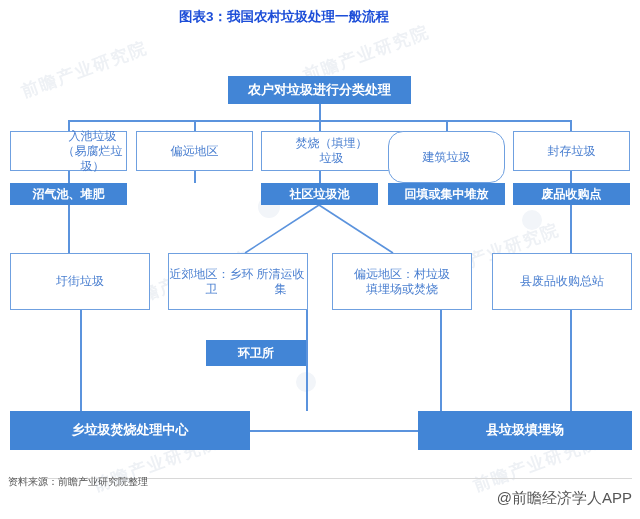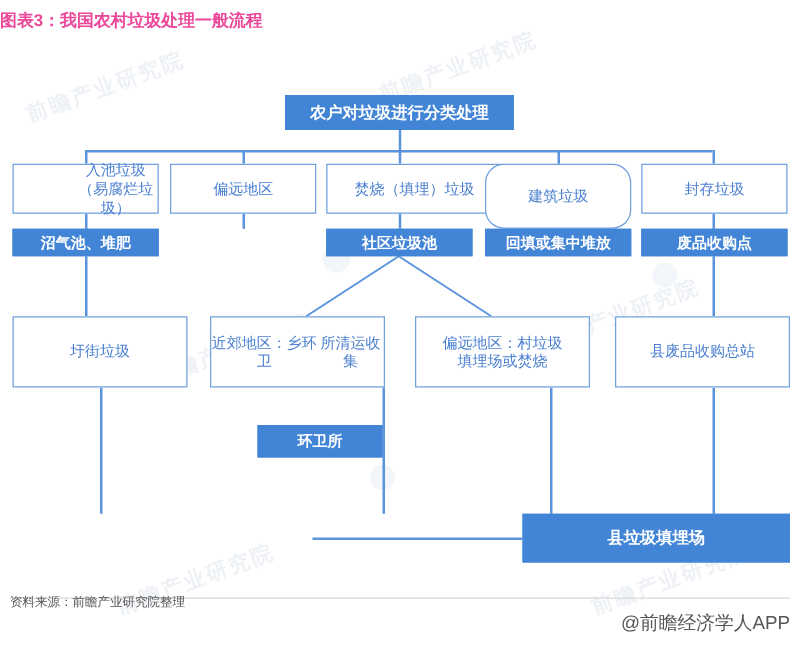--- a/index.html
+++ b/index.html
@@ -37,24 +37,24 @@
     border-radius: 50%;
     background: #f2f5f9;
     z-index: 0;
   }
   
   .title {
     position: absolute;
     top: 8px;
     left: 0;
     width: 568px;
-    text-align: left;
+    text-align: center;
     font-size: 13.5px;
     font-weight: bold;
-    color: #ec4899;
+    color: #1d4ed8;
     z-index: 5;
   }
   
   .node {
     position: absolute;
     box-sizing: border-box;
     display: flex;
     align-items: center;
     justify-content: center;
     text-align: center;
@@ -172,21 +172,21 @@
     <line x1="319" y1="205" x2="393" y2="253" stroke="#5b93dd" stroke-width="1.6"></line>
   </svg>
 
   <div class="node node-fill node-big" style="left:228px; top:76px; width:183px; height:28px;">农户对垃圾进行分类处理</div>
 
   <div class="node node-outline" style="left:10px; top:131px; width:117px; height:40px; flex-direction:column;padding-left:48px;">
     <span>入池垃圾</span>
     <span>（易腐烂垃圾）</span>
   </div>
   <div class="node node-outline" style="left:136px; top:131px; width:117px; height:40px;">偏远地区</div>
-  <div class="node node-outline" style="left:261px; top:131px; width:141px; height:40px; flex-direction:row;">
+  <div class="node node-outline" style="left:261px; top:131px; width:141px; height:40px; flex-direction:column;">
     <span>焚烧（填埋）</span>
     <span>垃圾</span>
   </div>
   <div class="node node-outline" style="left:388px; top:131px; width:117px; height:52px;border-radius:15px;">建筑垃圾</div>
   <div class="node node-outline" style="left:513px; top:131px; width:117px; height:40px;">封存垃圾</div>
 
   <div class="node node-fill" style="left:10px; top:183px; width:117px; height:22px;">沼气池、堆肥</div>
   <div class="node node-fill" style="left:261px; top:183px; width:117px; height:22px;">社区垃圾池</div>
   <div class="node node-fill" style="left:388px; top:183px; width:117px; height:22px;">回填或集中堆放</div>
   <div class="node node-fill" style="left:513px; top:183px; width:117px; height:22px;">废品收购点</div>
@@ -197,19 +197,20 @@
     <span>所清运收集</span>
   </div>
   <div class="node node-outline" style="left:332px; top:253px; width:140px; height:57px; flex-direction:column;">
     <span>偏远地区：村垃圾</span>
     <span>填埋场或焚烧</span>
   </div>
   <div class="node node-outline" style="left:492px; top:253px; width:140px; height:57px;">县废品收购总站</div>
 
   <div class="node node-fill" style="left:206px; top:340px; width:100px; height:26px;">环卫所</div>
 
+  <div class="node node-fill node-big" style="left:10px; top:411px; width:240px; height:39px;">乡垃圾焚烧处理中心</div>
   <div class="node node-fill node-big" style="left:418px; top:411px; width:214px; height:39px;">县垃圾填埋场</div>
 
   <div class="footer-rule"></div>
   <div class="footer-left">资料来源：前瞻产业研究院整理</div>
   <div class="footer-right">@前瞻经济学人APP</div>
 
 </div>
 
 </body></html>

